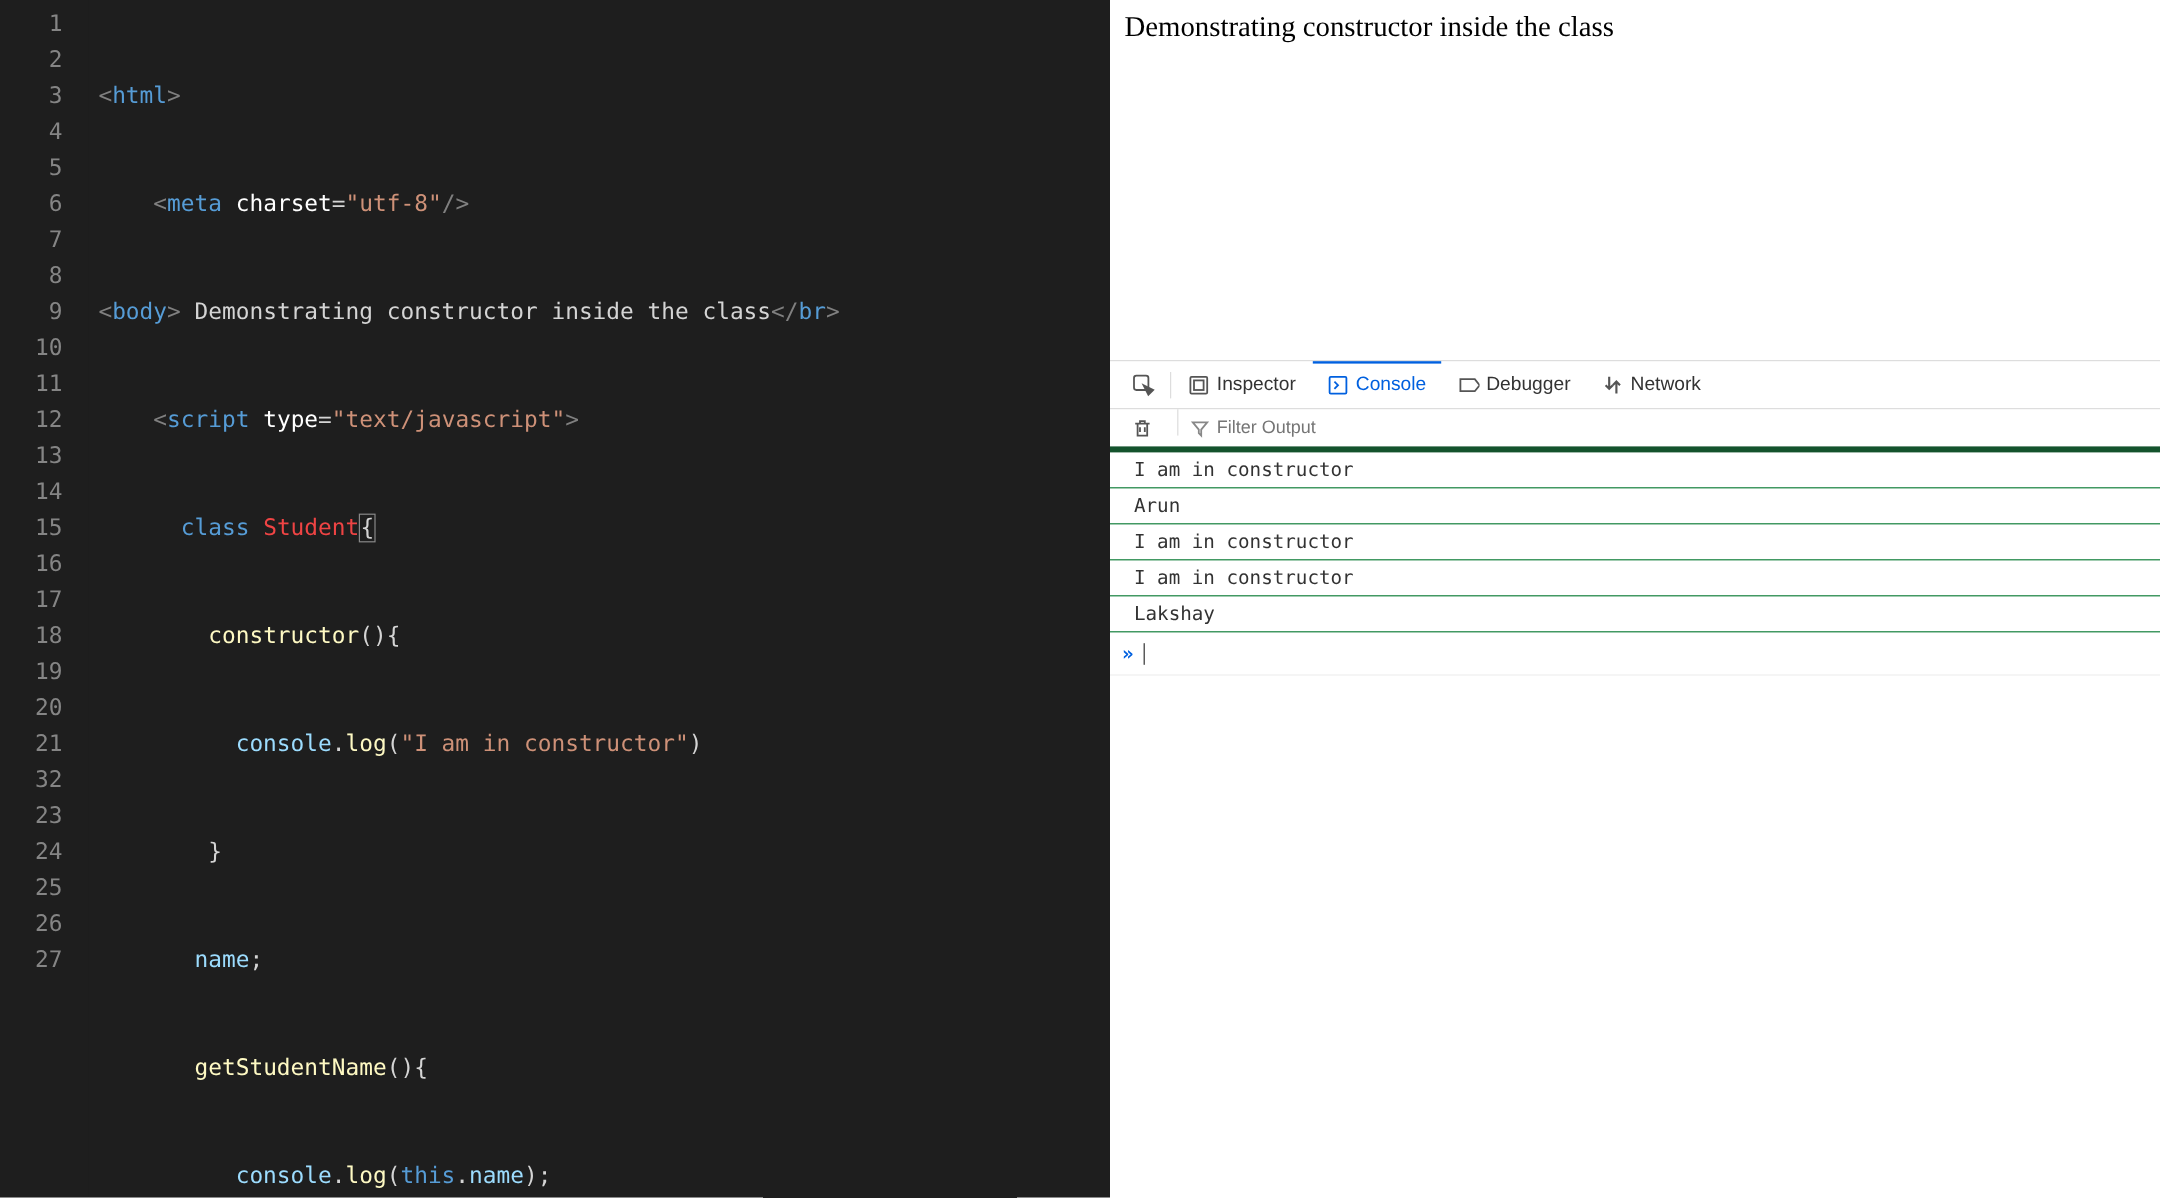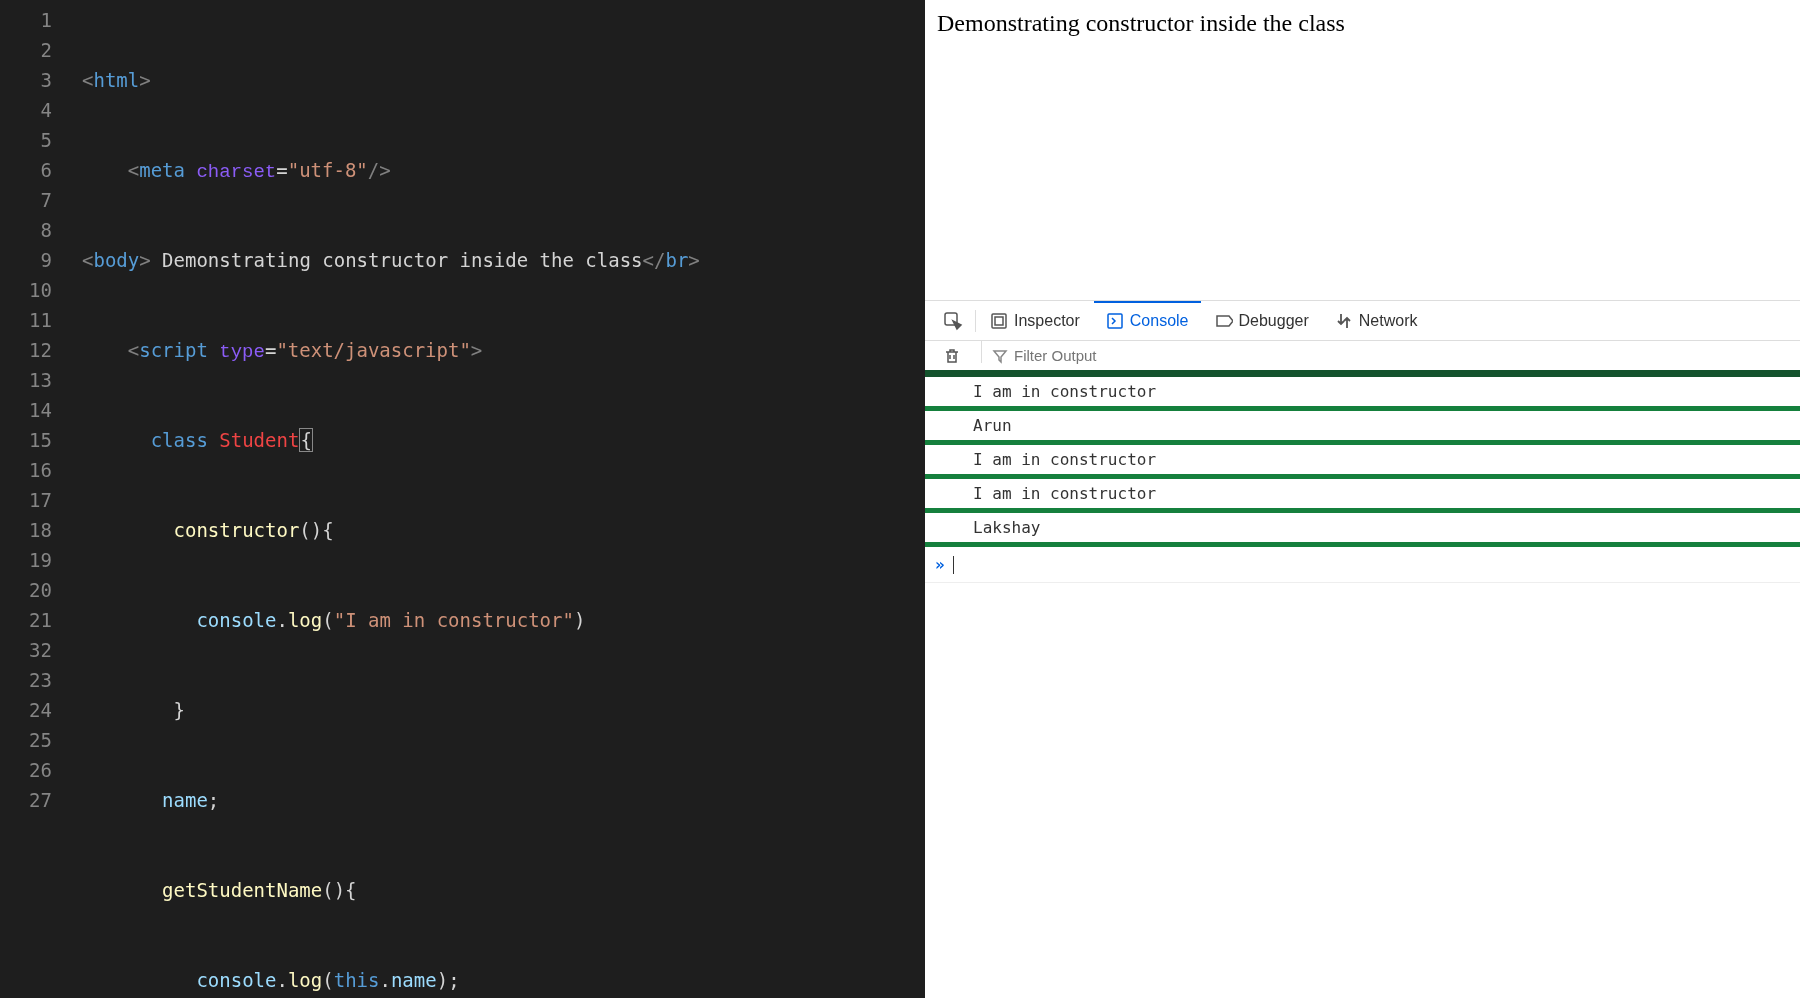--- a/index.html
+++ b/index.html
@@ -32,21 +32,21 @@
       flex: 1;
       background: #1e1e1e;
       color: #d4d4d4;
       padding-top: 5px;
       padding-left: 8px;
       white-space: pre;
     }
     .code-area .line { height: 30px; }
     .tag { color: #808080; }
     .tagname { color: #569cd6; }
-    .attr { color: #8b5cf6; font-family: Liberation Mono, monospace; }
+    .attr { color: #ffffff; }
     .string { color: #ce9178; }
     .keyword { color: #569cd6; }
     .classname { color: #ef4444; }
     .funcname { color: #fef9c3; }
     .obj { color: #9cdcfe; }
     .punct { color: #d4d4d4; }
     .this { color: #569cd6; }
     .brace-highlight { border: 1px solid #888; }
 
     .browser-pane {
@@ -96,21 +96,21 @@
     .tool-icon {
       padding: 0 10px;
       display: flex;
       align-items: center;
       height: 100%;
       cursor: pointer;
     }
     .devtools-toolbar {
       display: flex;
       height: 36px;
-      border-bottom: 7px solid #14532d;
+      border-bottom: 5px solid #14532d;
       padding-left: 8px;
       gap: 10px;
     }
     .filter-input {
       display: flex;
       align-items: center;
       gap: 6px;
       color: #888;
       font-size: 15px;
     }
@@ -119,22 +119,22 @@
       outline: none;
       font-size: 15px;
       color: #888;
       width: 140px;
     }
     .console-output {
       font-family: Menlo, Consolas, monospace;
       font-size: 16px;
     }
     .console-row {
-      padding: 5px 10px 5px 48px;
-      border-bottom: 5px solid #15803d;
+      padding: 5px 10px 5px 20px;
+      border-bottom: 1px solid #15803d;
       color: #333;
     }
     .console-prompt {
       display: flex;
       align-items: center;
       padding: 8px 10px;
       gap: 8px;
       border-bottom: 1px solid #eee;
     }
     .console-prompt .chevrons {

